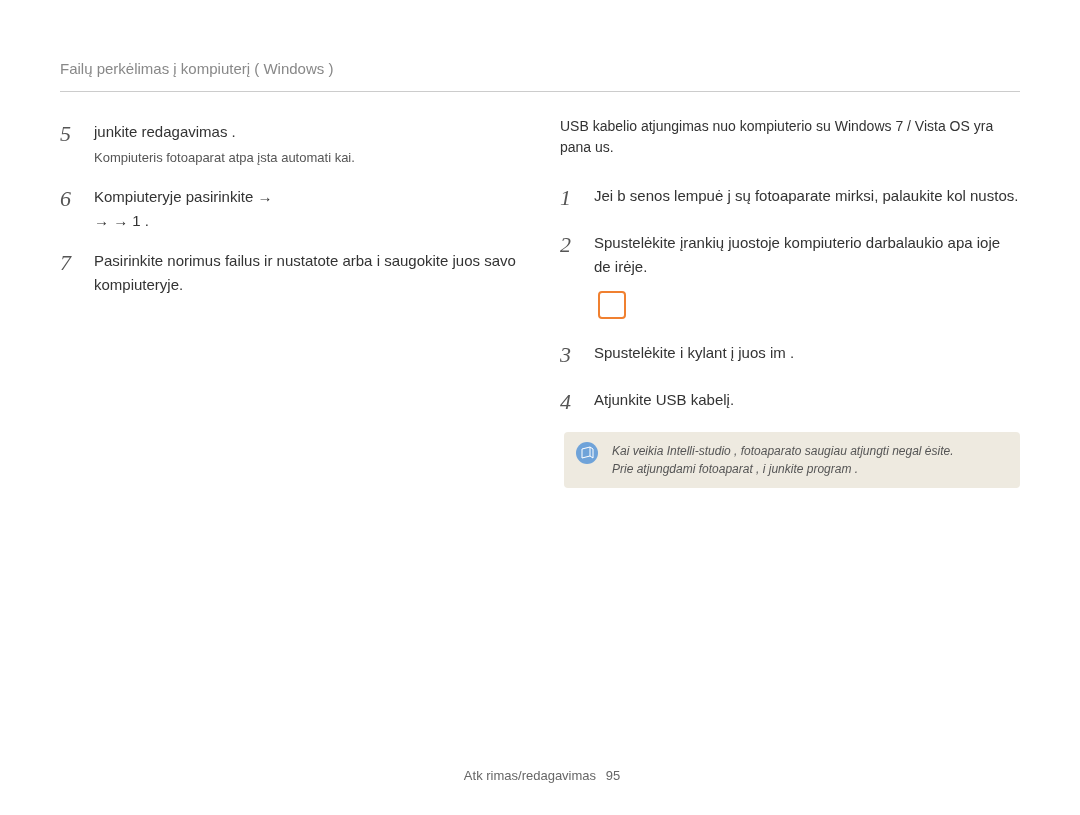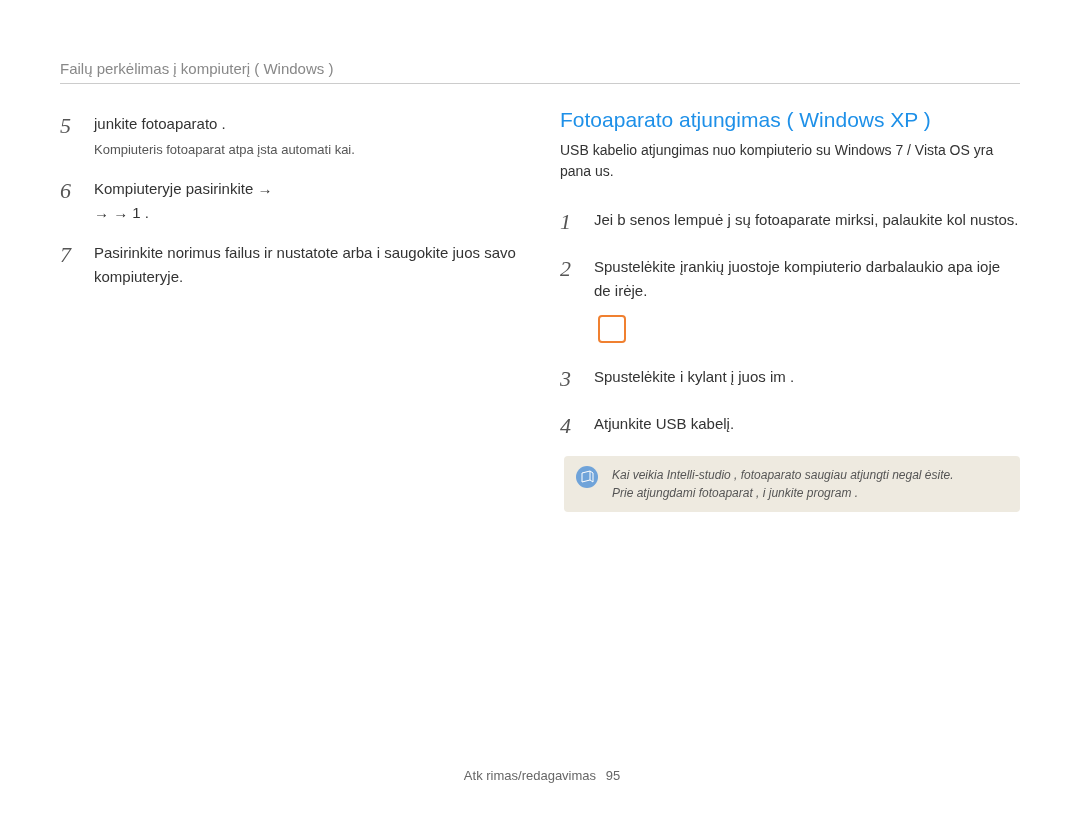--- a/index.html
+++ b/index.html
@@ -9,21 +9,21 @@
     background: #ffffff;
     font-family: Arial, Helvetica, sans-serif;
     color: #333333;
     position: relative;
     padding: 60px 60px 0 60px;
   }
   .breadcrumb {
     font-size: 15px;
     color: #888888;
     border-bottom: 1px solid #cccccc;
-    padding-bottom: 6px;
+    padding-bottom: 14px;
     margin-bottom: 24px;
   }
   .columns {
     display: flex;
     gap: 40px;
   }
   .col { flex: 1; }
   .col-left { flex: 1; }
   .col-right { flex: 1; }
   .step {
@@ -107,42 +107,41 @@
 
 <div class="breadcrumb">Failų perkėlimas į kompiuterį ( Windows )</div>
 
 <div class="columns">
 
   <div class="col col-left">
 
     <div class="step">
       <div class="step-num">5</div>
       <div class="step-body">
-        <div>junkite fotoaparato .</div>
+        <div>junkite redagavimas .</div>
         <div class="step-sub">Kompiuteris fotoaparat    atpa įsta automati kai.</div>
       </div>
     </div>
 
 
     <div class="step">
       <div class="step-num">6</div>
       <div class="step-body" style="white-space: pre-line;">Kompiuteryje pasirinkite   →
          → → 1                    .</div>
     </div>
 
     <div class="step">
       <div class="step-num">7</div>
       <div class="step-body">Pasirinkite norimus failus ir nustatote arba i saugokite juos savo kompiuteryje.</div>
     </div>
 
   </div>
 
   <div class="col col-right">
 
-    <div class="section-title">Fotoaparato atjungimas ( Windows XP )</div>
     <div class="section-sub">USB kabelio atjungimas nuo kompiuterio su  Windows 7  / Vista OS yra pana us.</div>
 
     <div class="step">
       <div class="step-num">1</div>
       <div class="step-body">Jei b   senos lempuė  j   sų fotoaparate mirksi, palaukite kol nustos.</div>
     </div>
 
     <div class="step">
       <div class="step-num">2</div>
       <div class="step-body">Spustelėkite       įrankių juostoje kompiuterio darbalaukio apa   ioje de irėje.</div>

